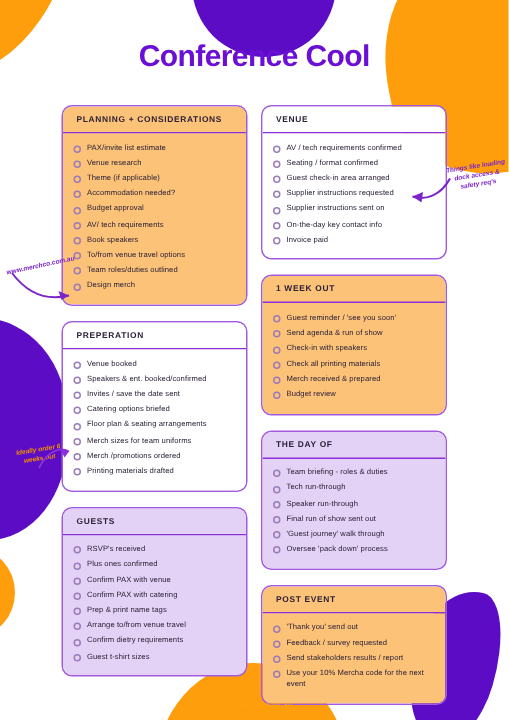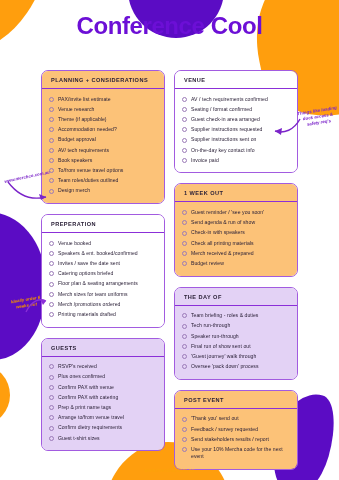--- a/index.html
+++ b/index.html
@@ -61,23 +61,23 @@
   .blob-orange-bl {
     left: -34px; bottom: 56px;
     width: 44px; height: 58px;
     background: #FF9E0D;
     border-radius: 0 60% 60% 0 / 0 50% 50% 0;
   }
 
   
   .page-title {
     position: absolute;
-    top: 12px; left: 0; right: 0;
+    top: 27px; left: 0; right: 0;
     text-align: center;
-    font-size: 24px;
+    font-size: 20px;
     font-weight: bold;
     color: #6C0FD6;
     letter-spacing: -0.4px;
     z-index: 3;
   }
 
   
   .board {
     position: absolute;
     top: 70px; left: 0;

